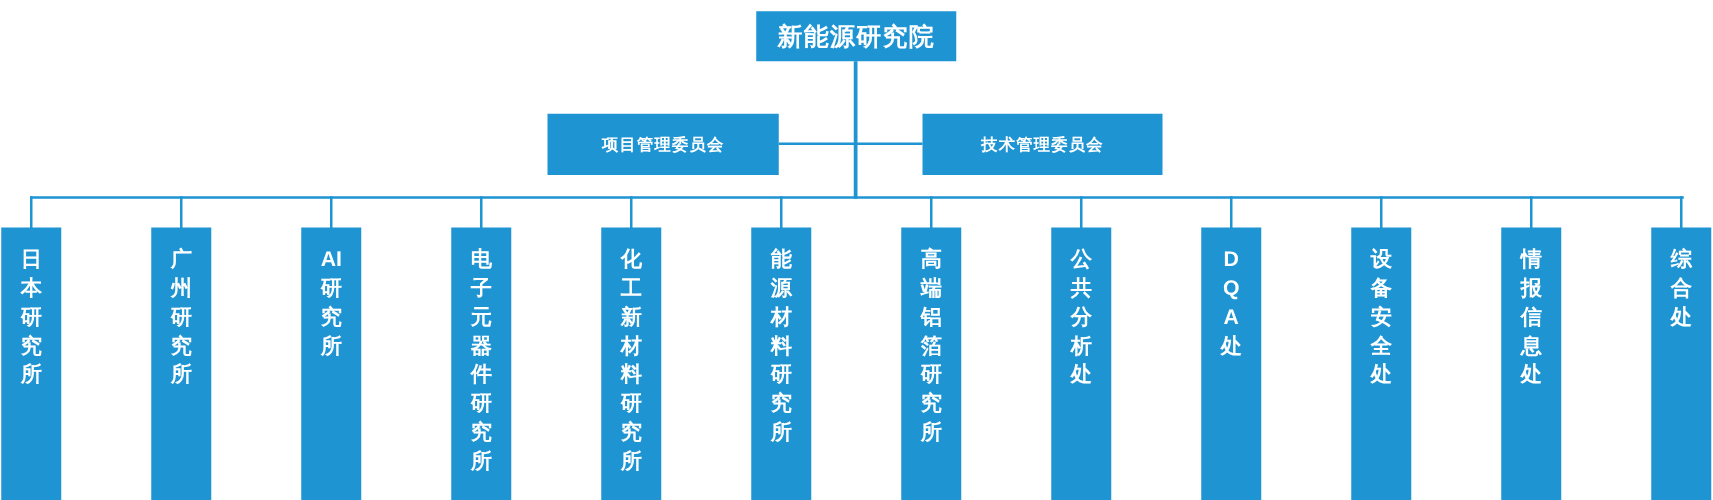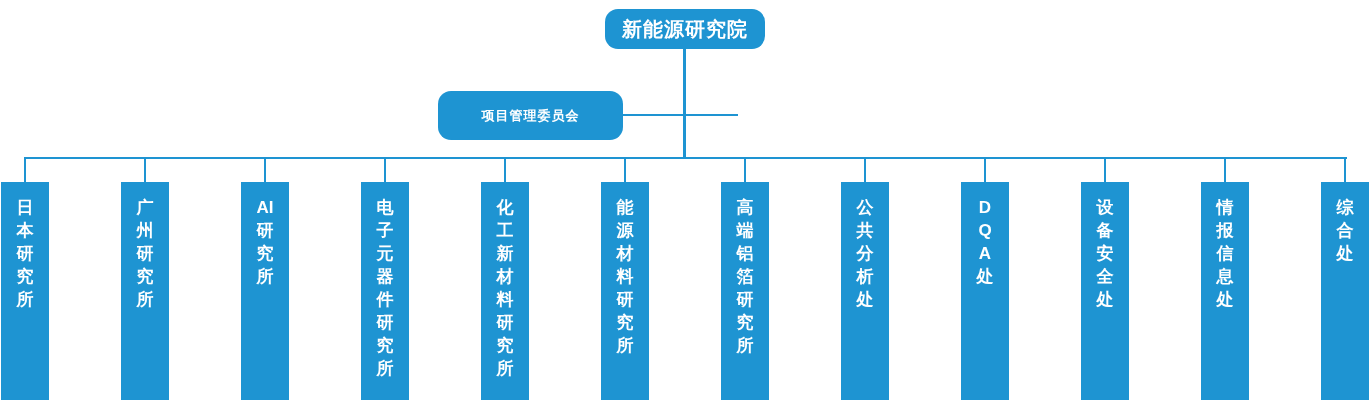--- a/index.html
+++ b/index.html
@@ -17,21 +17,20 @@
   }
   .box {
     position: absolute;
     background: #1E94D2;
     color: #ffffff;
     font-weight: bold;
     display: flex;
     align-items: center;
     justify-content: center;
     box-sizing: border-box;
-    border-radius: 13px;
   }
   .root-box {
     left: 605px; top: 9px;
     width: 160px; height: 40px;
     font-size: 20px;
     letter-spacing: 1px;
   }
   .committee-box {
     top: 91px;
     height: 49px;
@@ -88,20 +87,23 @@
     <span>新能源研究院</span>
   </div>
 
   <div class="line root-drop"></div>
   <div class="line committee-stub"></div>
 
   <div class="box committee-box committee-left">
     <span>项目管理委员会</span>
   </div>
 
+  <div class="box committee-box committee-right">
+    <span>技术管理委员会</span>
+  </div>
 
   <div class="line main-bus"></div>
 
   <div id="departments">
       <div class="line dept-drop" style="left: 24px;"></div>
       <div class="dept-box" style="left: 1px;">
         <div class="dept-line">日</div>
         <div class="dept-line">本</div>
         <div class="dept-line">研</div>
         <div class="dept-line">究</div>

